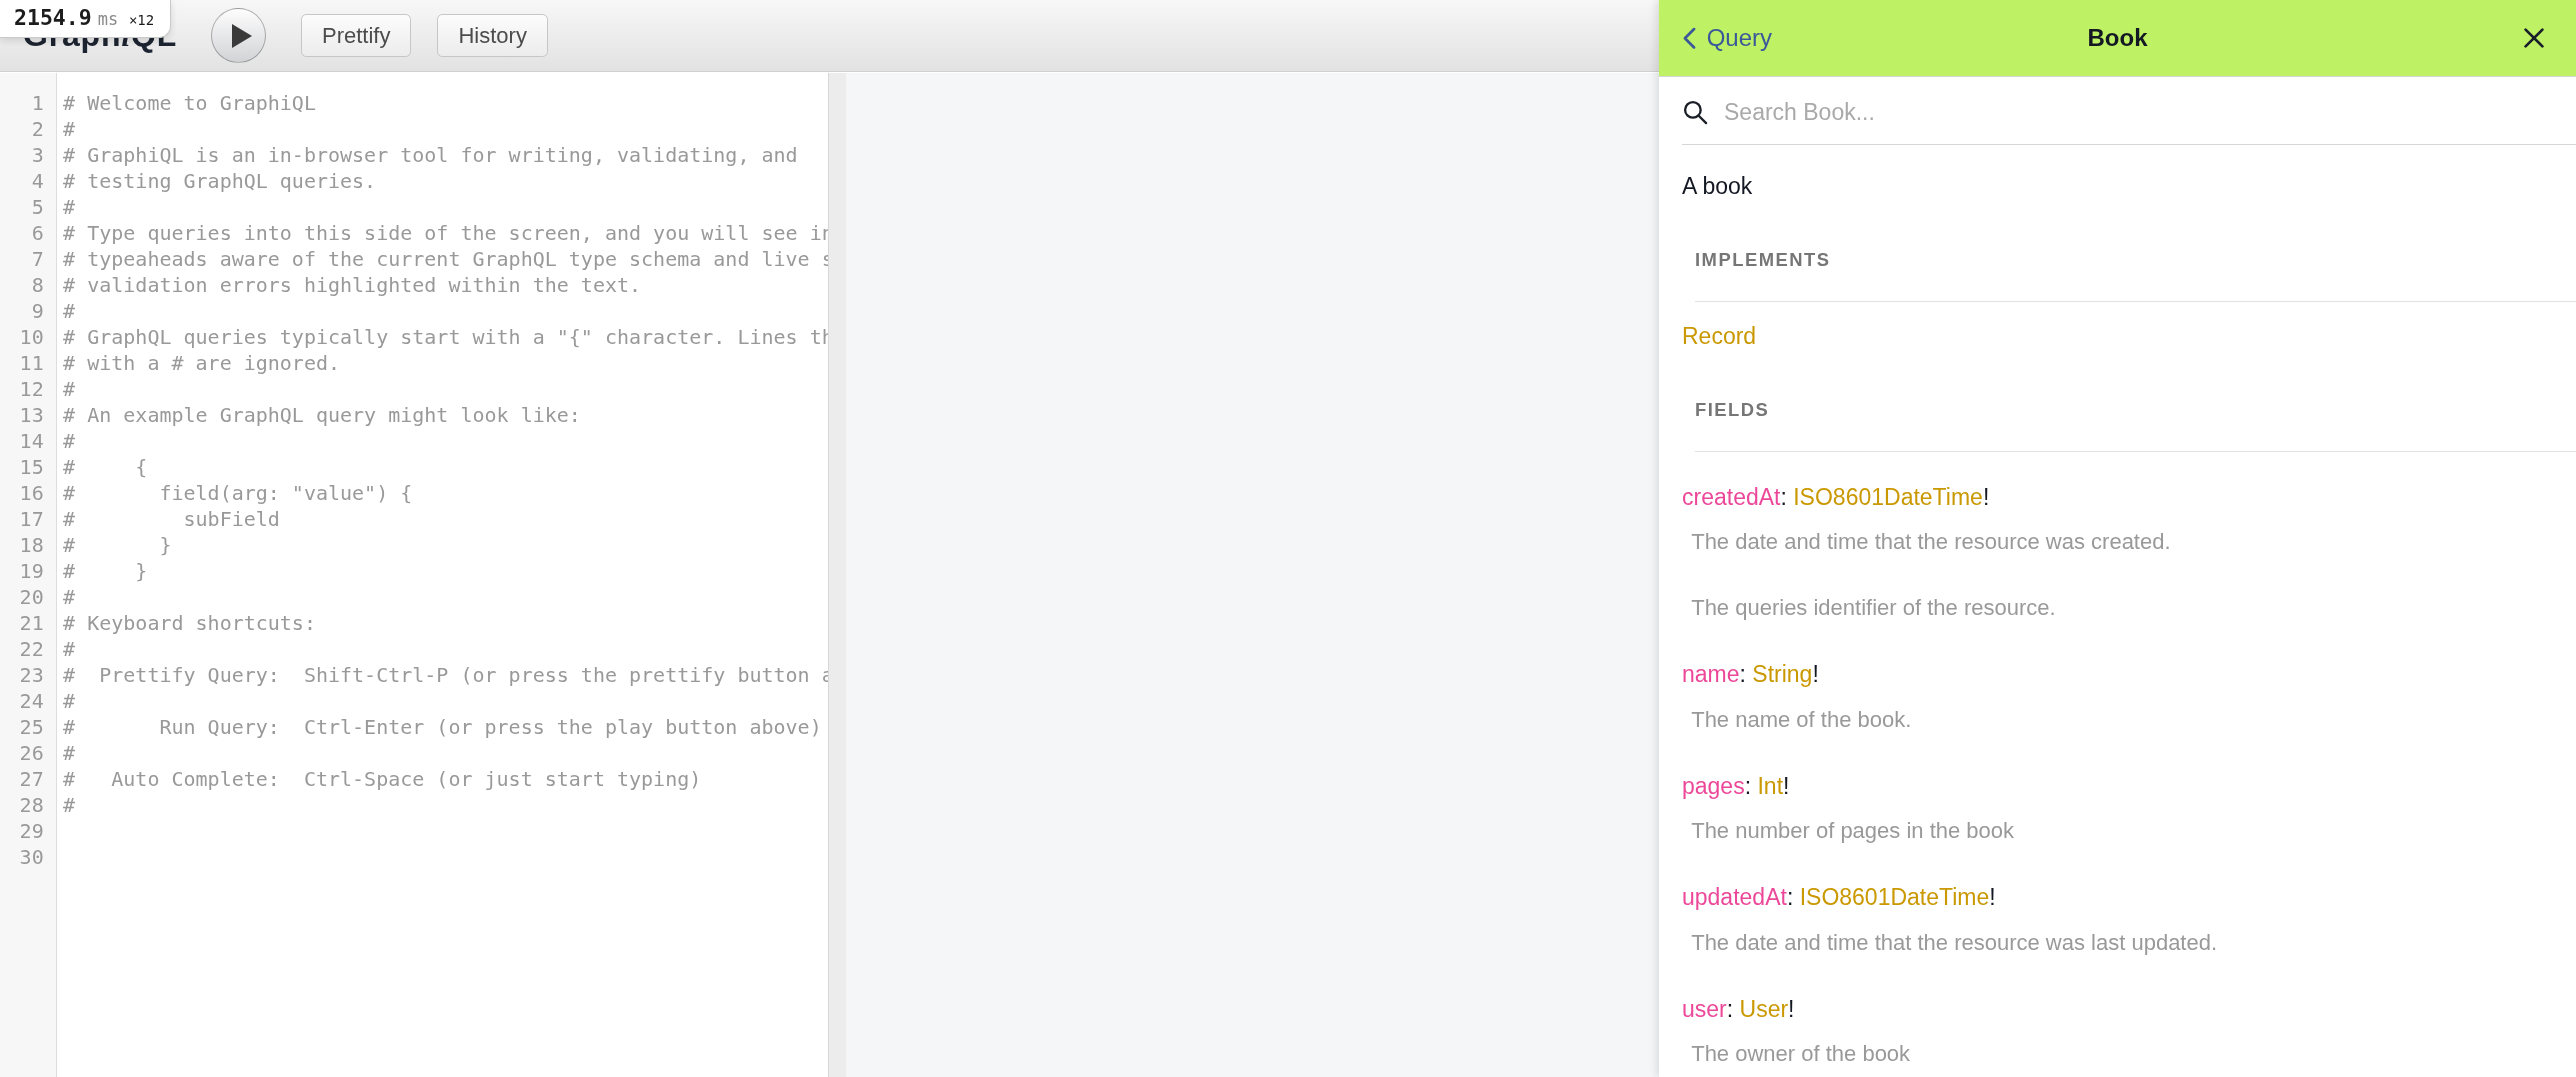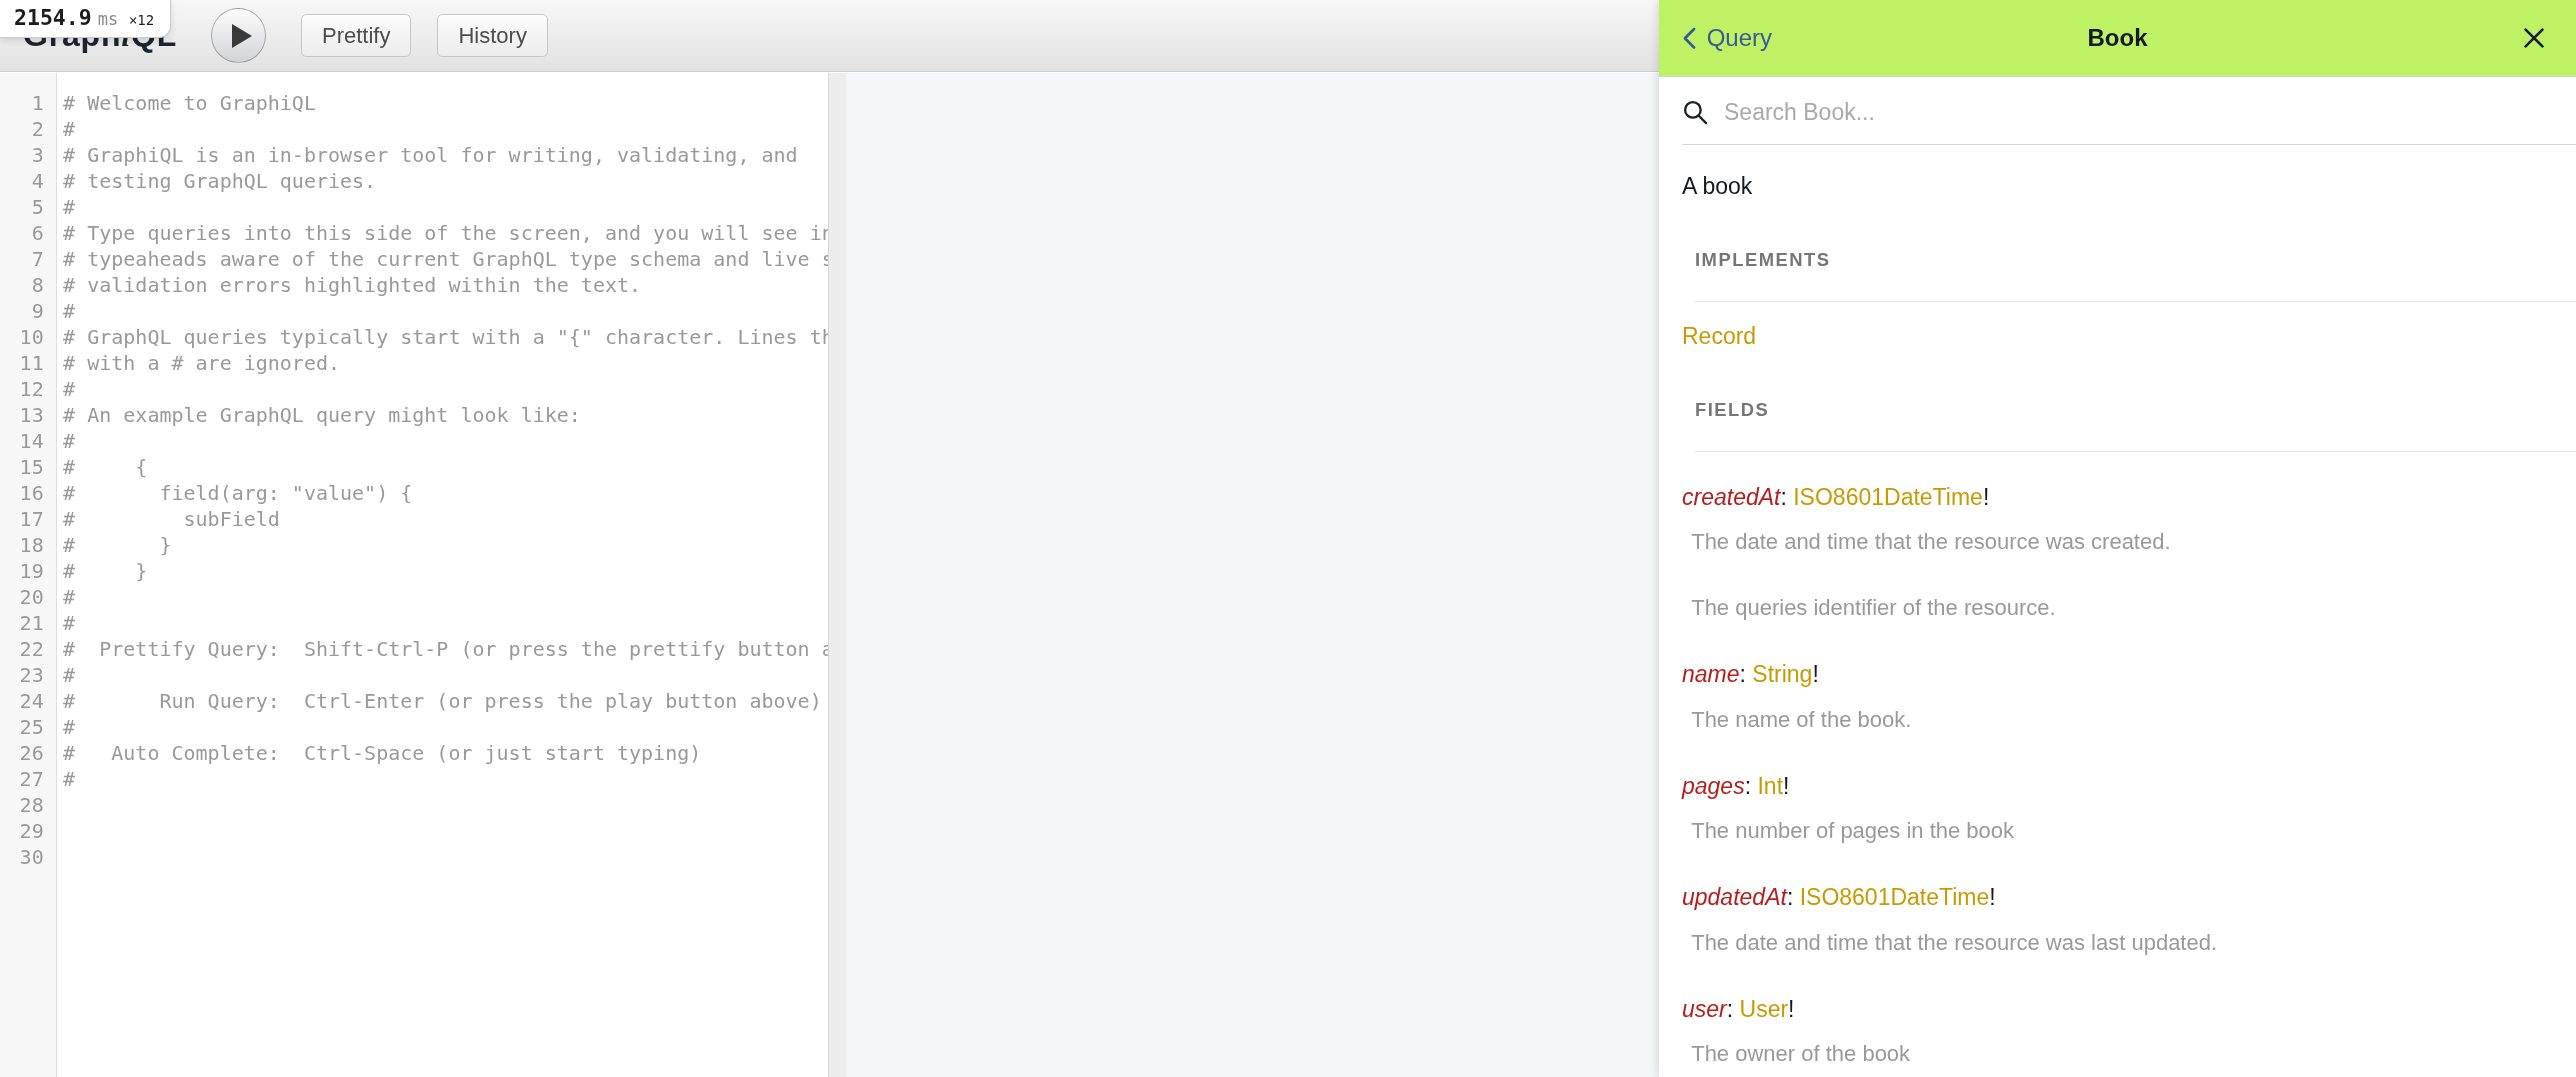--- a/index.html
+++ b/index.html
@@ -62,21 +62,21 @@
 
   .section-title { margin:49px 0 0 36px; padding-bottom:30px; border-bottom:0.8px solid #e2e2e2;
                    font-size:18.4px; font-weight:700; color:#767676; letter-spacing:1.5px; }
 
   .implements-item { margin:21.5px 23px 0 23px; font-size:23px; color:#CA9800; cursor:pointer; width:max-content; }
 
   .fields-list { margin:0 23px 0 23px; }
   .field-block { margin-top:40px; }
   .field-block:first-child { margin-top:32px; }
   .field-sig { font-size:23px; color:#141823; }
-  .field-name { color:#b91c1c; cursor:pointer;font-style:italic; }
+  .field-name { color:#ec4899; cursor:pointer; }
   .field-type { color:#CA9800; cursor:pointer; }
   .field-desc { margin:18.4px 0 0 9.2px; font-size:22px; color:#999999; }
 
   
   .perf-badge { position:absolute; top:0; left:0; z-index:50; background:#fff;
                 border:1.5px solid #c9c9c9; border-top:none; border-left:none;
                 border-radius:0 0 12.3px 0; box-shadow:0 2.3px 7.7px rgba(0,0,0,0.12);
                 padding:4.6px 15.3px 7.7px 14px; font-family:"DejaVu Sans Mono", monospace;
                 display:flex; align-items:baseline; white-space:nowrap; }
   .perf-value { font-size:21.5px; font-weight:700; color:#1c1c1c; }
@@ -146,20 +146,21 @@
             <div class="code-line"># with a # are ignored.</div>
             <div class="code-line">#</div>
             <div class="code-line"># An example GraphQL query might look like:</div>
             <div class="code-line">#</div>
             <div class="code-line">#     {</div>
             <div class="code-line">#       field(arg: "value") {</div>
             <div class="code-line">#         subField</div>
             <div class="code-line">#       }</div>
             <div class="code-line">#     }</div>
             <div class="code-line">#</div>
+            <div class="code-line"># Keyboard shortcuts:</div>
             <div class="code-line">#</div>
             <div class="code-line">#  Prettify Query:  Shift-Ctrl-P (or press the prettify button above)</div>
             <div class="code-line">#</div>
             <div class="code-line">#       Run Query:  Ctrl-Enter (or press the play button above)</div>
             <div class="code-line">#</div>
             <div class="code-line">#   Auto Complete:  Ctrl-Space (or just start typing)</div>
             <div class="code-line">#</div>
             <div class="code-line"></div>
             <div class="code-line"></div>
           </div>

